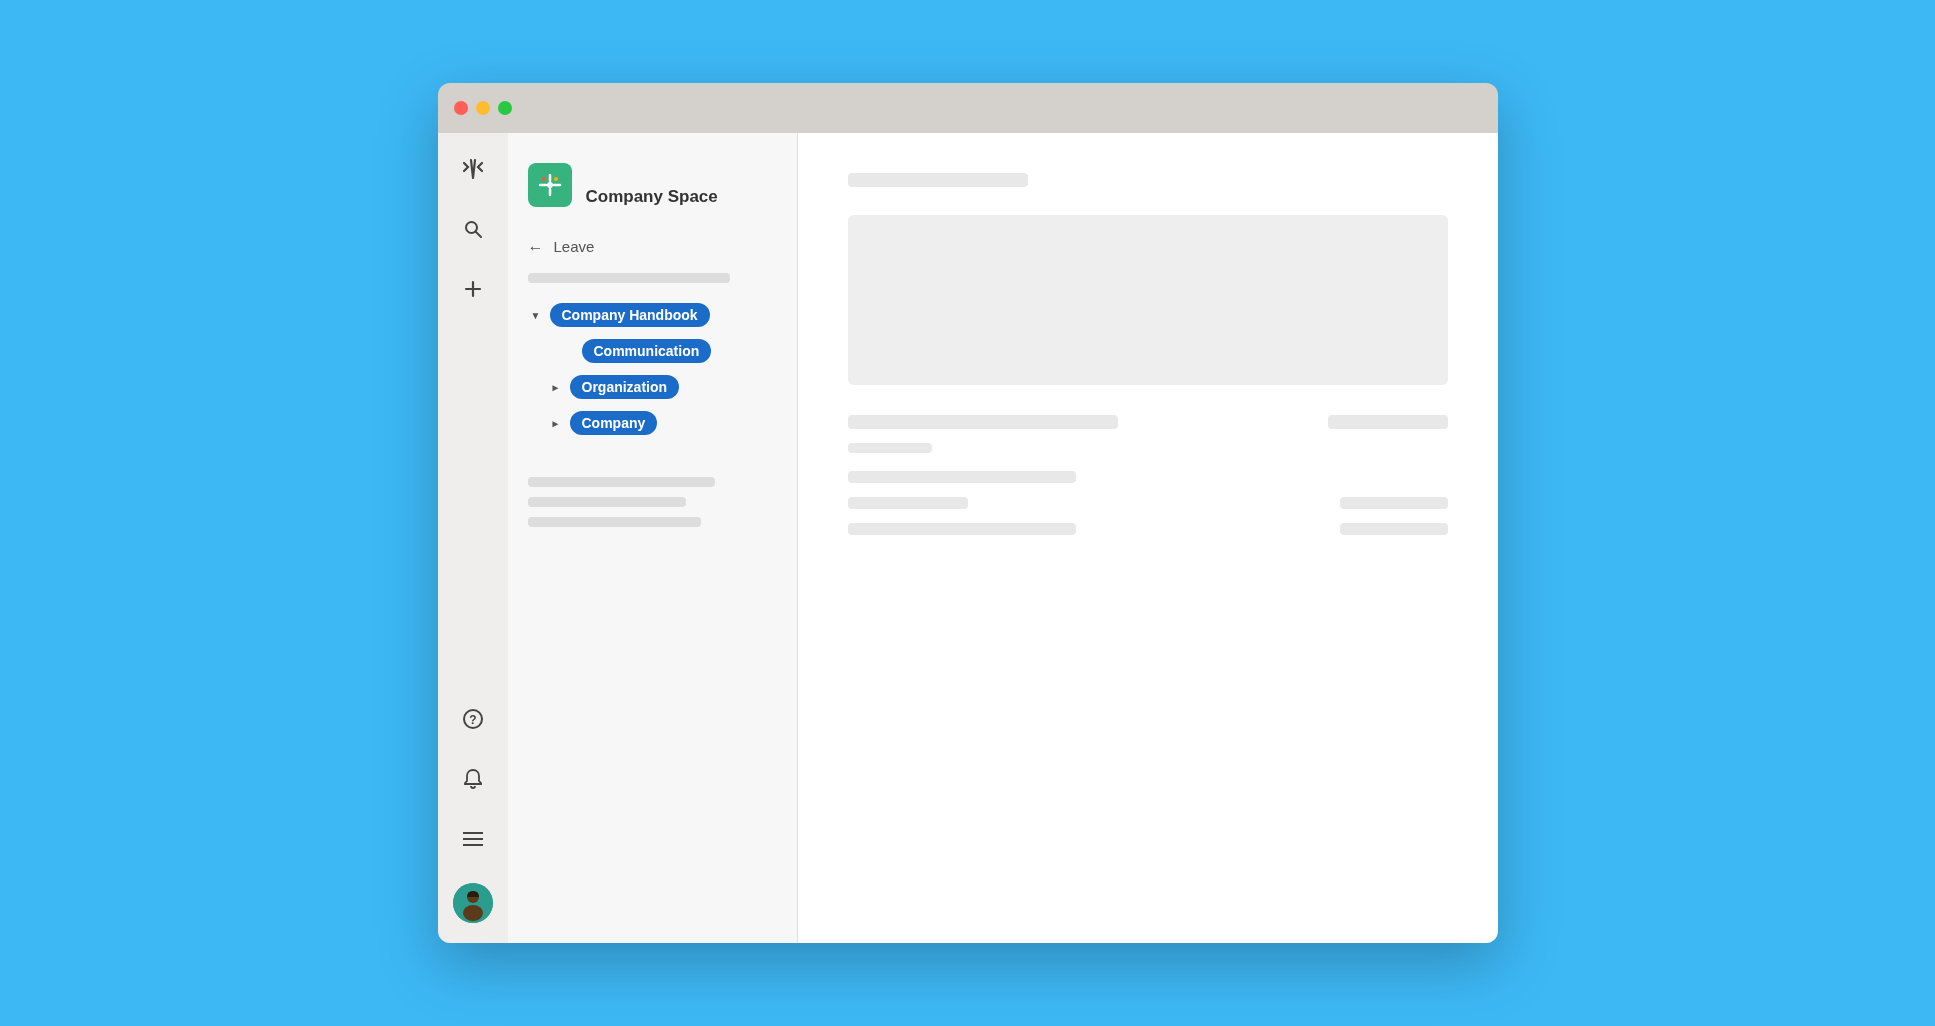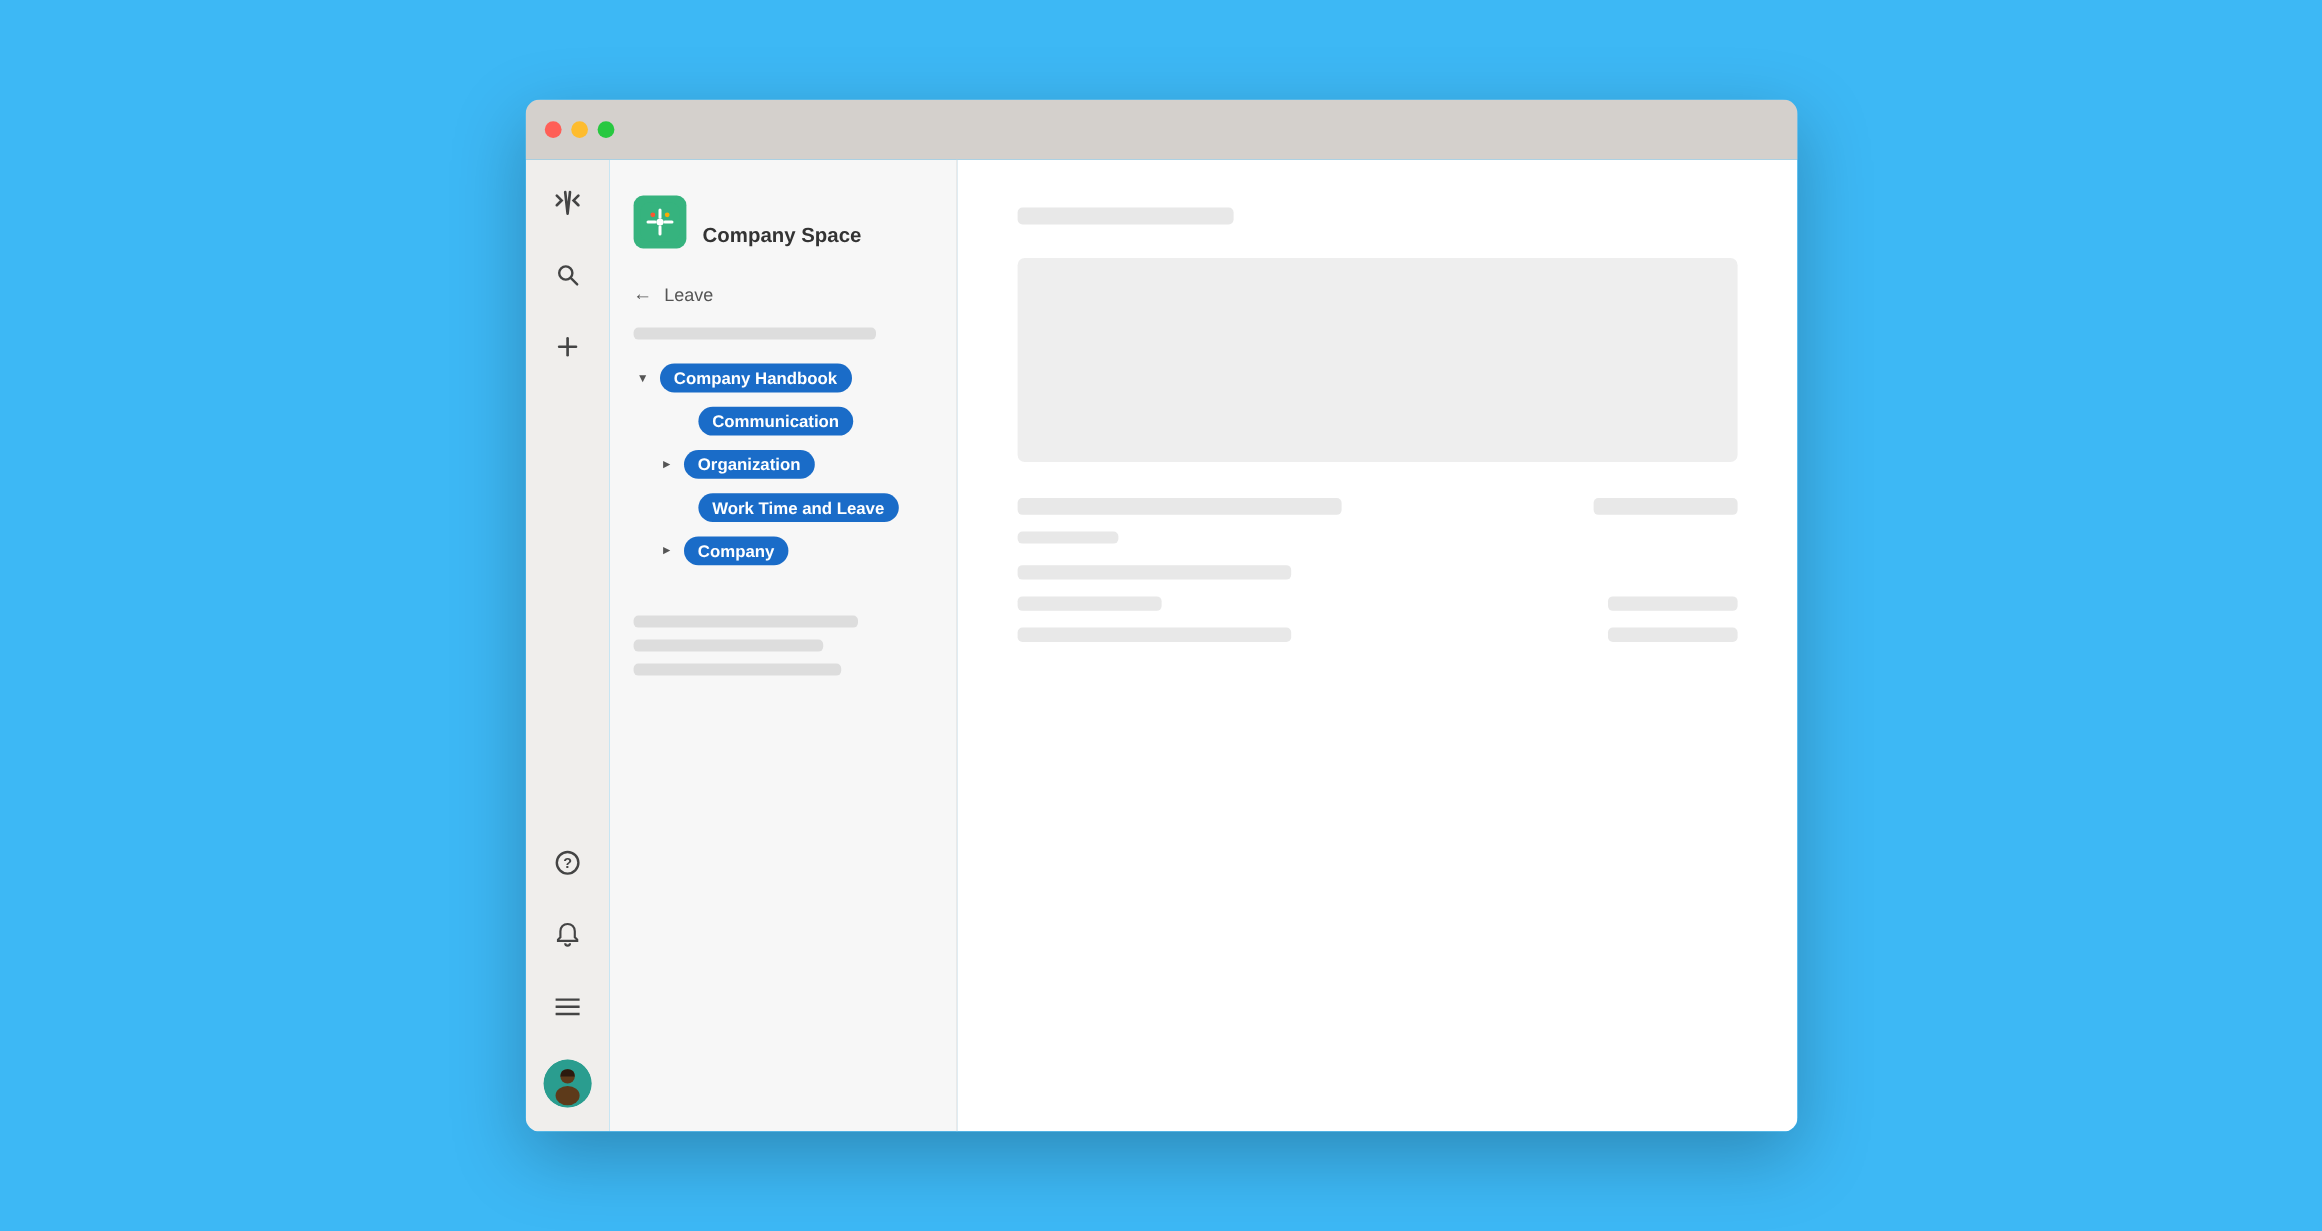--- a/index.html
+++ b/index.html
@@ -336,24 +336,20 @@
         <div class="tree-item indent1">
           <div class="tree-toggle"></div>
           <span class="tree-label sub">Communication</span>
         </div>
 
         <div class="tree-item indent1" style="padding-left: 40px;">
           <div class="tree-toggle">►</div>
           <span class="tree-label sub">Organization</span>
         </div>
 
-        <div class="tree-item indent1">
-          <div class="tree-toggle"></div>
-          <span class="tree-label sub">Work Time and Leave</span>
-        </div>
 
         <div class="tree-item indent1" style="padding-left: 40px;">
           <div class="tree-toggle">►</div>
           <span class="tree-label sub">Company</span>
         </div>
       </div>
 
       <div style="margin-top: 20px;">
         <div class="nav-skeleton-bottom" style="width: 65%;"></div>
         <div class="nav-skeleton-bottom" style="width: 55%;"></div>

